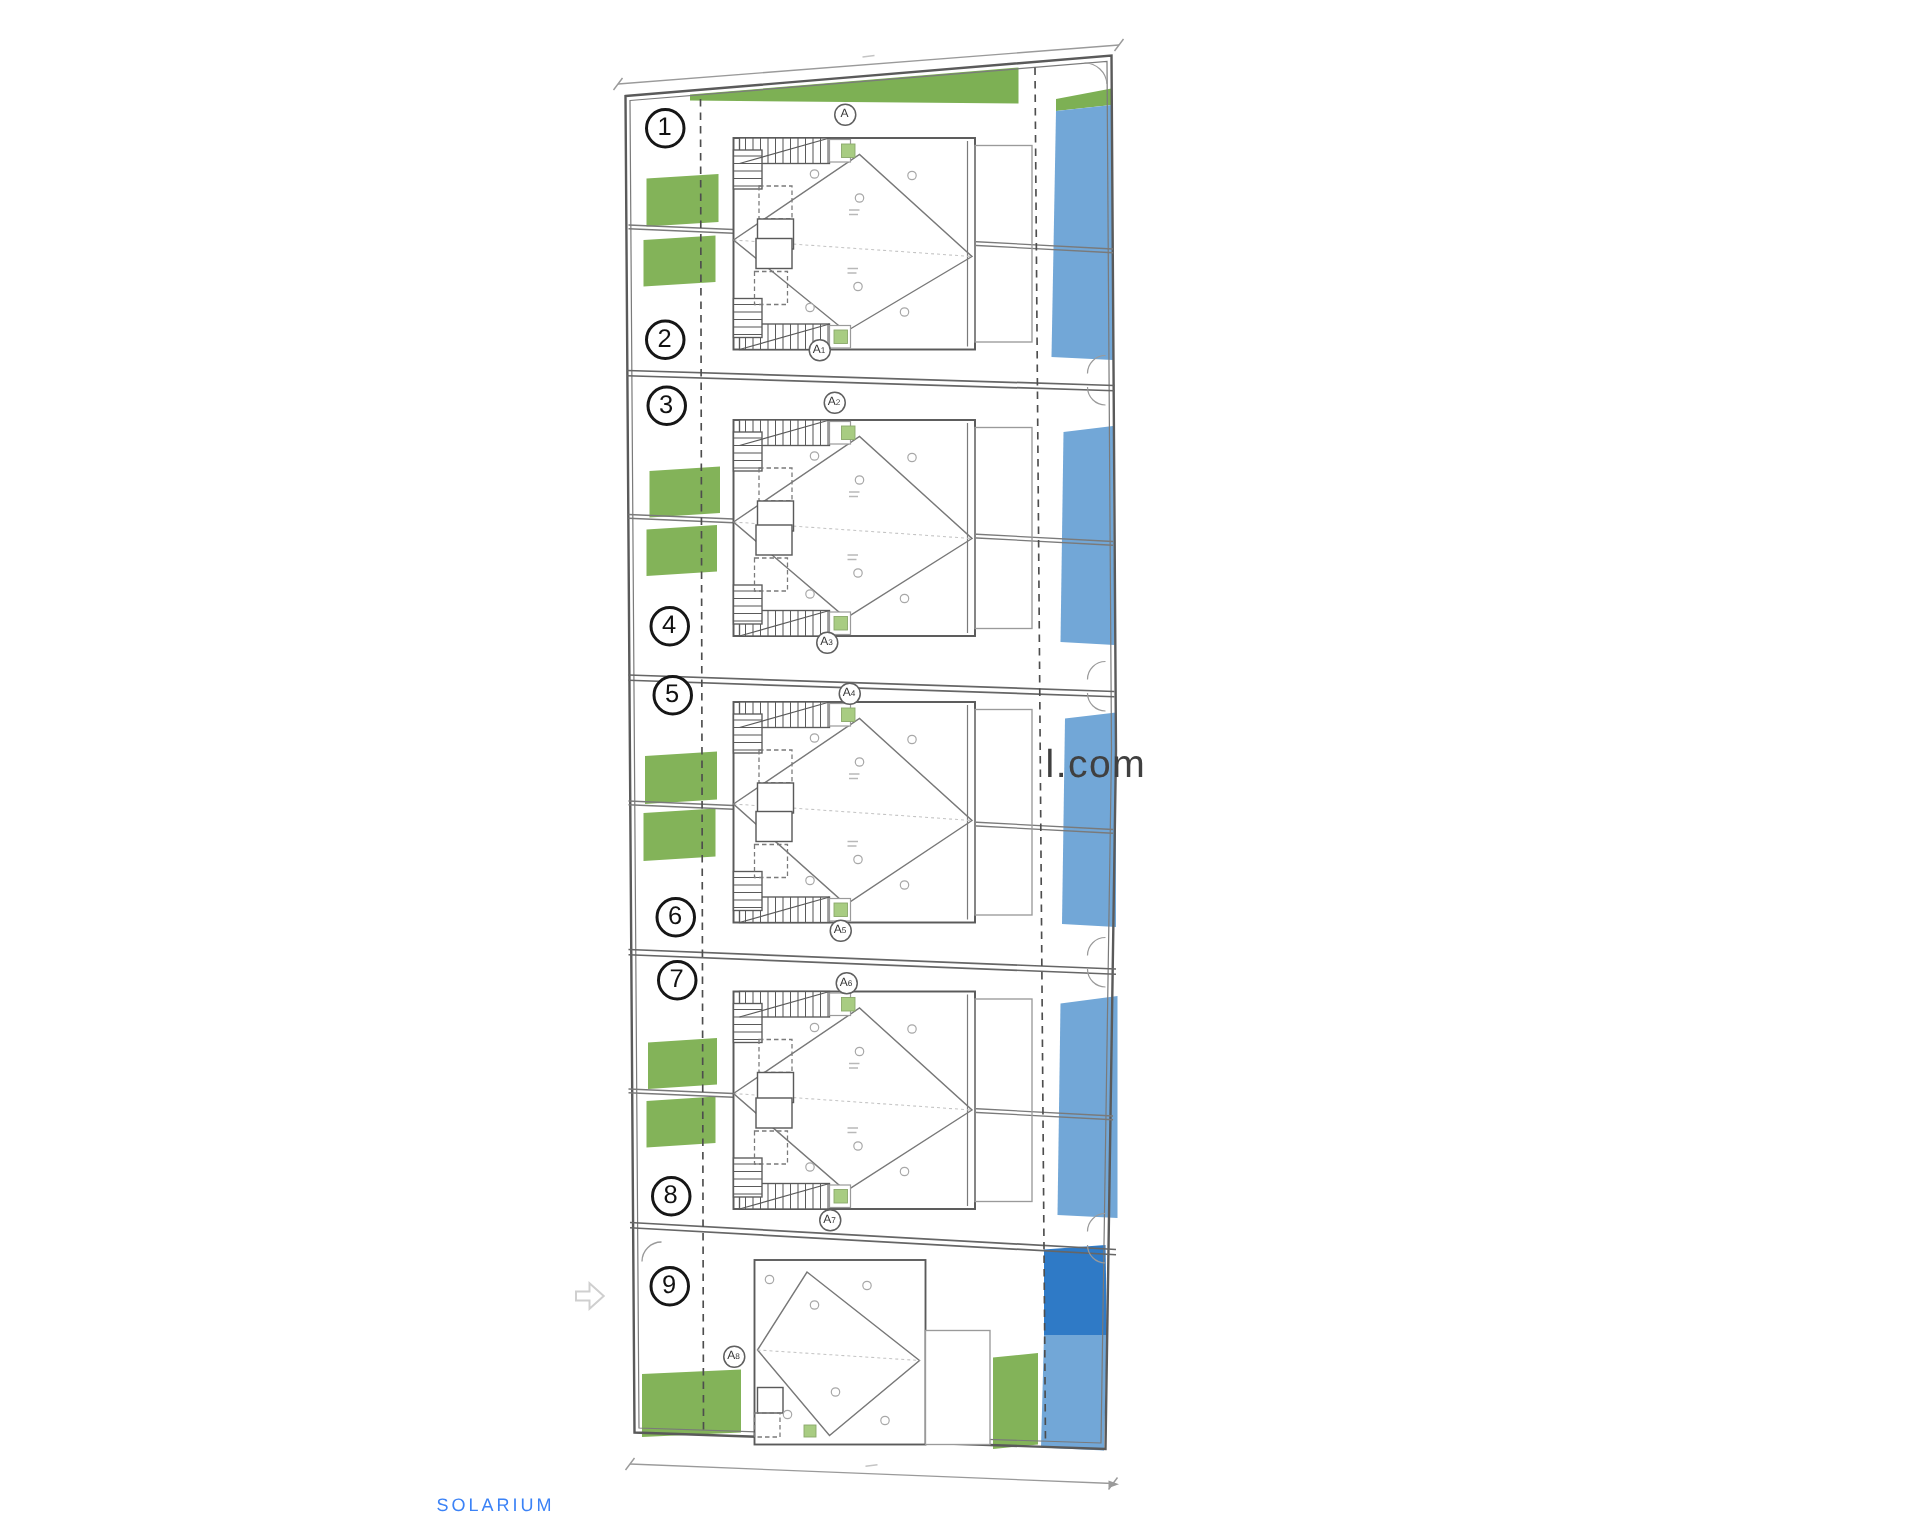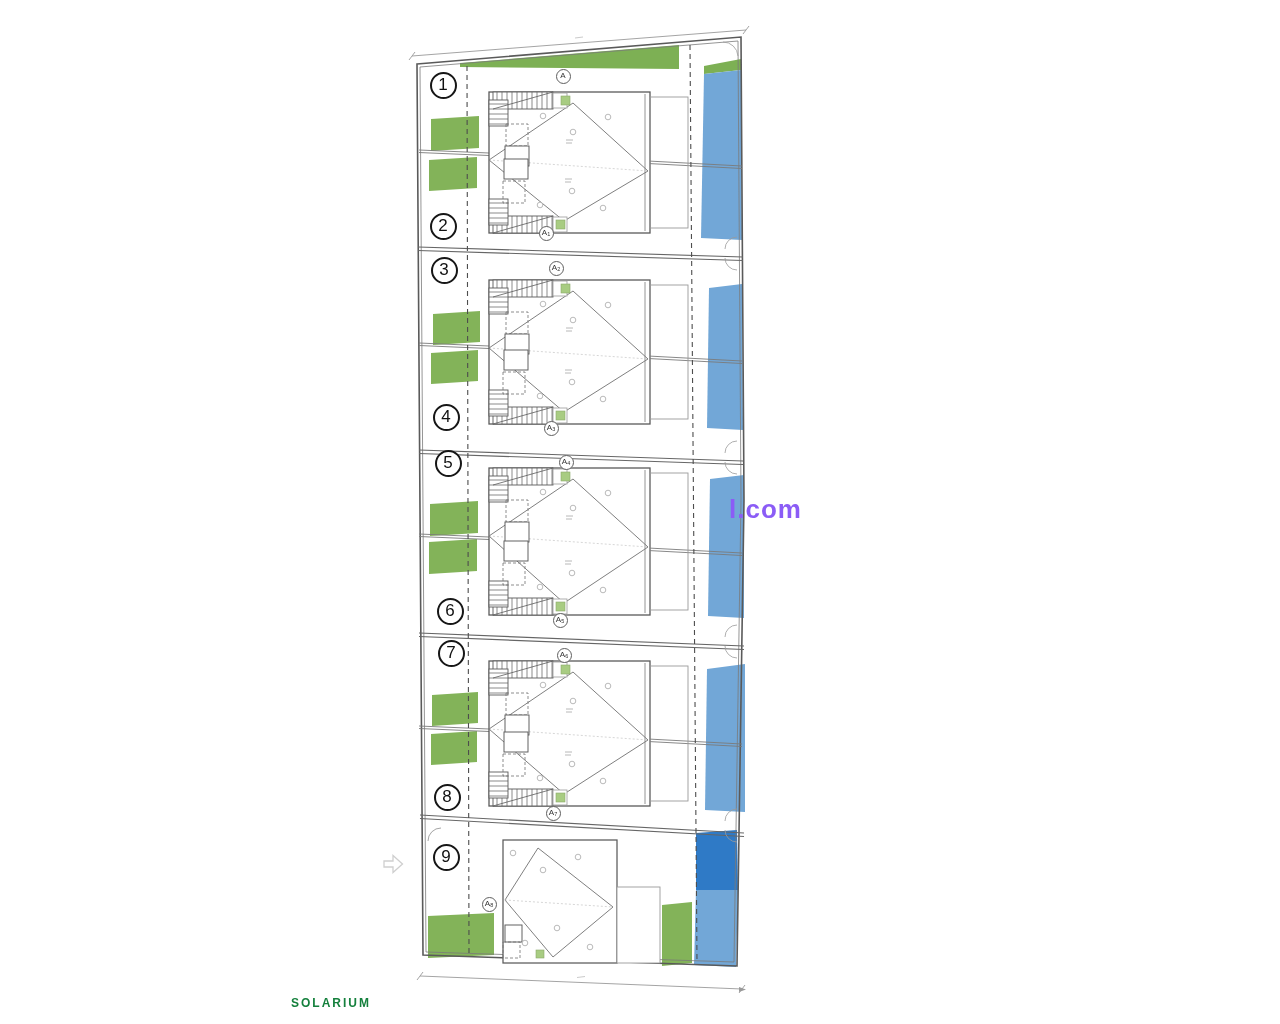--- a/index.html
+++ b/index.html
@@ -6,23 +6,23 @@
   #canvas{position:relative;width:1280px;height:1024px;background:#ffffff;overflow:hidden;
           font-family:"Liberation Sans", sans-serif;}
   #plan-svg{position:absolute;left:0;top:0;}
   .unit-badge{position:absolute;width:27px;height:27px;border:2.4px solid #161616;border-radius:50%;
               background:#ffffff;display:flex;align-items:center;justify-content:center;
               font-size:17px;font-weight:400;color:#111;box-sizing:border-box;}
   .section-marker{position:absolute;width:15px;height:15px;border:1.1px solid #5f5f5f;border-radius:50%;
               background:#ffffff;display:flex;align-items:center;justify-content:center;
               font-size:8px;color:#333;box-sizing:border-box;line-height:1;}
   .section-marker .mk-sub{font-size:5.5px;margin-top:4px;}
-  .watermark{position:absolute;left:697px;top:494px;font-size:26px;font-weight:bold;color:#8b5cf6;
-             letter-spacing:1px;z-index:30;margin-left:32px;}
-  .solarium{position:absolute;left:291px;top:996px;font-size:12px;font-weight:bold;color:#15803d;
+  .watermark{position:absolute;left:697px;top:494px;font-size:26px;font-weight:normal;color:#404040;
+             letter-spacing:1px;z-index:30;}
+  .solarium{position:absolute;left:291px;top:996px;font-size:12px;font-weight:normal;color:#3b82f6;
             letter-spacing:2px;}
 </style>
 </head>
 <body>
 
 <div id="canvas">
   <svg id="plan-svg" width="1280" height="1024" viewBox="0 0 1280 1024">
       <polygon points="460,63 679,45 679,69 460,67" fill="#7db054" stroke="none" stroke-width="0"></polygon>
       <polygon points="704,66 741,59 741,70 704,74" fill="#7db054" stroke="none" stroke-width="0"></polygon>
       <polygon points="431,119 479,116 479,148 431,151" fill="#83b359" stroke="none" stroke-width="0"></polygon>

